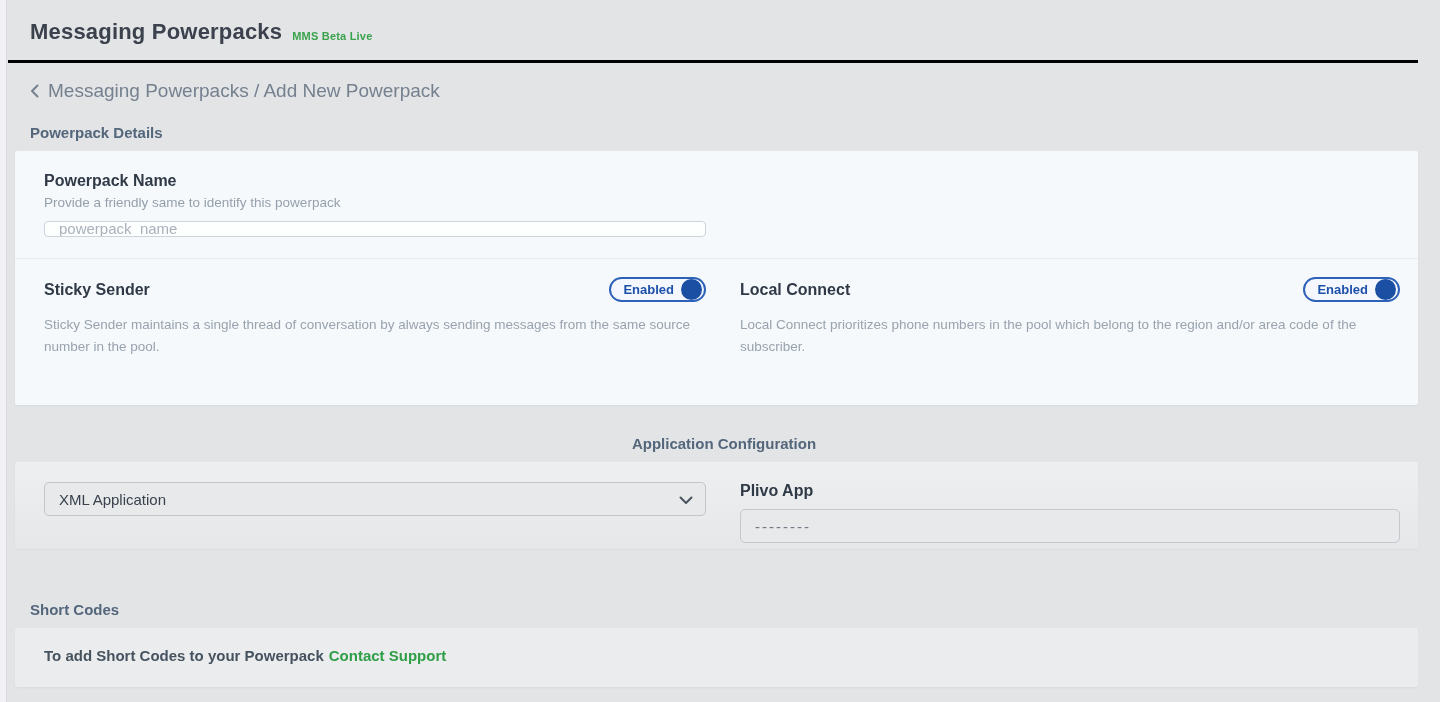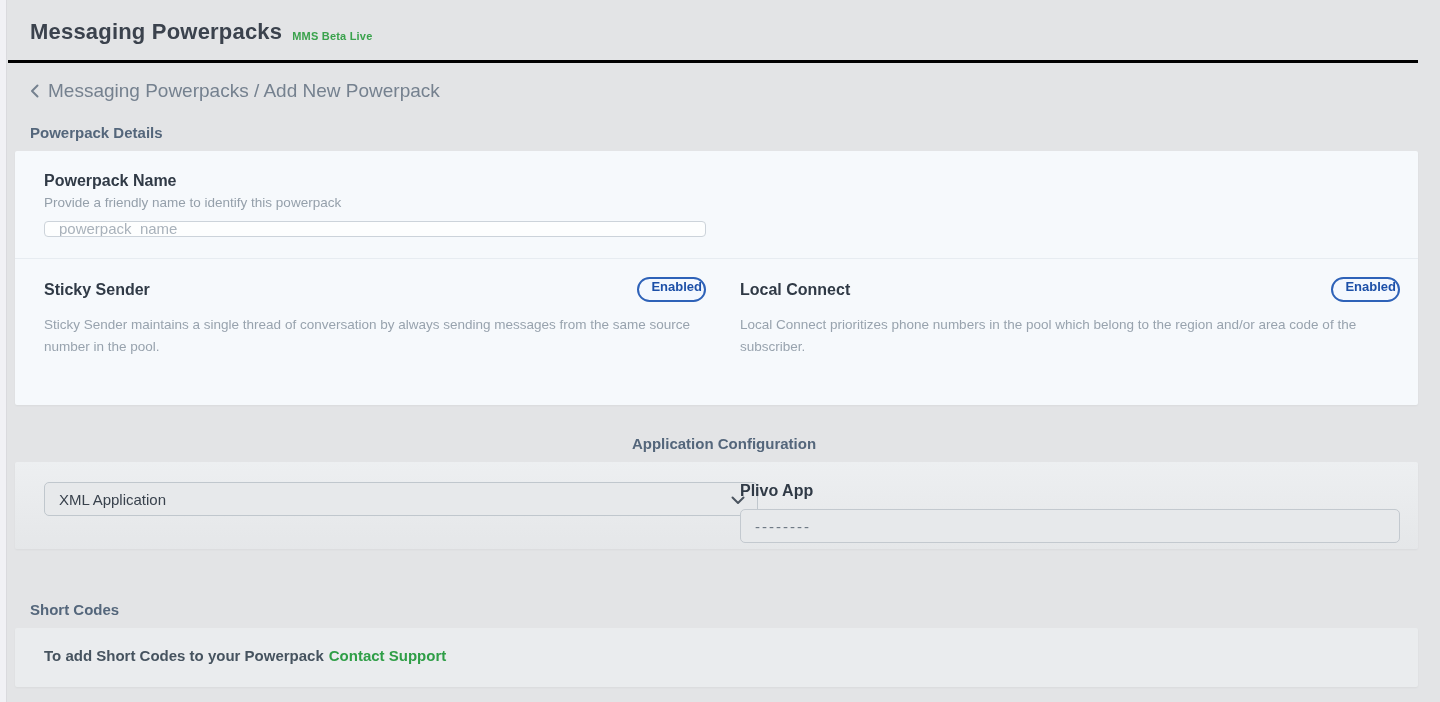--- a/index.html
+++ b/index.html
@@ -95,38 +95,38 @@
   .toggle-columns { display: flex; gap: 34px; }
   .col-left  { width: 662px; }
   .col-right { flex: 1; }
   .col-header {
     display: flex; justify-content: space-between; align-items: center;
   }
   .toggle-pill {
     display: inline-flex; align-items: center;
     height: 25px; border: 2px solid #2e62b8; border-radius: 14px;
     background: #f4f8fe; padding: 0 2px 0 12px; gap: 7px;
-    cursor: pointer; user-select: none; flex-direction: column;
+    cursor: pointer; user-select: none;
   }
   .toggle-pill .toggle-text {
     font-size: 13px; font-weight: 700; color: #1d50a8;
   }
   .toggle-pill .toggle-knob {
     width: 21px; height: 21px; border-radius: 50%;
     background: #1a4fa4;
   }
   .col-desc {
     margin-top: 12px;
     font-size: 13.5px; color: #98a3ae; line-height: 1.6;
   }
 
   
   .control-label { font-size: 16px; font-weight: 700; color: #303a46; margin-bottom: 9px; }
   .select-box {
-    height: 34px; width: 714px;
+    height: 34px; width: 662px;
     background: #e7e9eb; border: 1px solid #c0c7cd; border-radius: 5px;
     display: flex; align-items: center; justify-content: space-between;
     padding: 0 12px 0 14px; cursor: pointer;
     font-size: 15px; color: #39424d;
   }
   .gray-input {
     height: 34px; width: 100%;
     background: #e7e9eb; border: 1px solid #c3c9cf; border-radius: 5px;
     padding: 0 14px; font-family: "Liberation Sans", sans-serif;
     font-size: 15px; color: #6f7a85; letter-spacing: 2px; outline: none;
@@ -158,21 +158,21 @@
     </span>
     <span>Messaging Powerpacks / Add New Powerpack</span>
   </div>
 
   
   <div class="section-heading">Powerpack Details</div>
 
   <div class="card card-details">
     <div class="name-block">
       <div class="field-label">Powerpack Name</div>
-      <div class="field-help">Provide a friendly name to identify this powerpack</div>
+      <div class="field-help">Provide a friendly same to identify this powerpack</div>
       <input class="text-input" type="text" placeholder="powerpack_name" style="">
     </div>
 
     <div class="card-divider"></div>
 
     <div class="toggle-columns">
       <div class="col-left">
         <div class="col-header">
           <span class="field-label" style="margin-bottom:0">Sticky Sender</span>
           <span class="toggle-pill">

